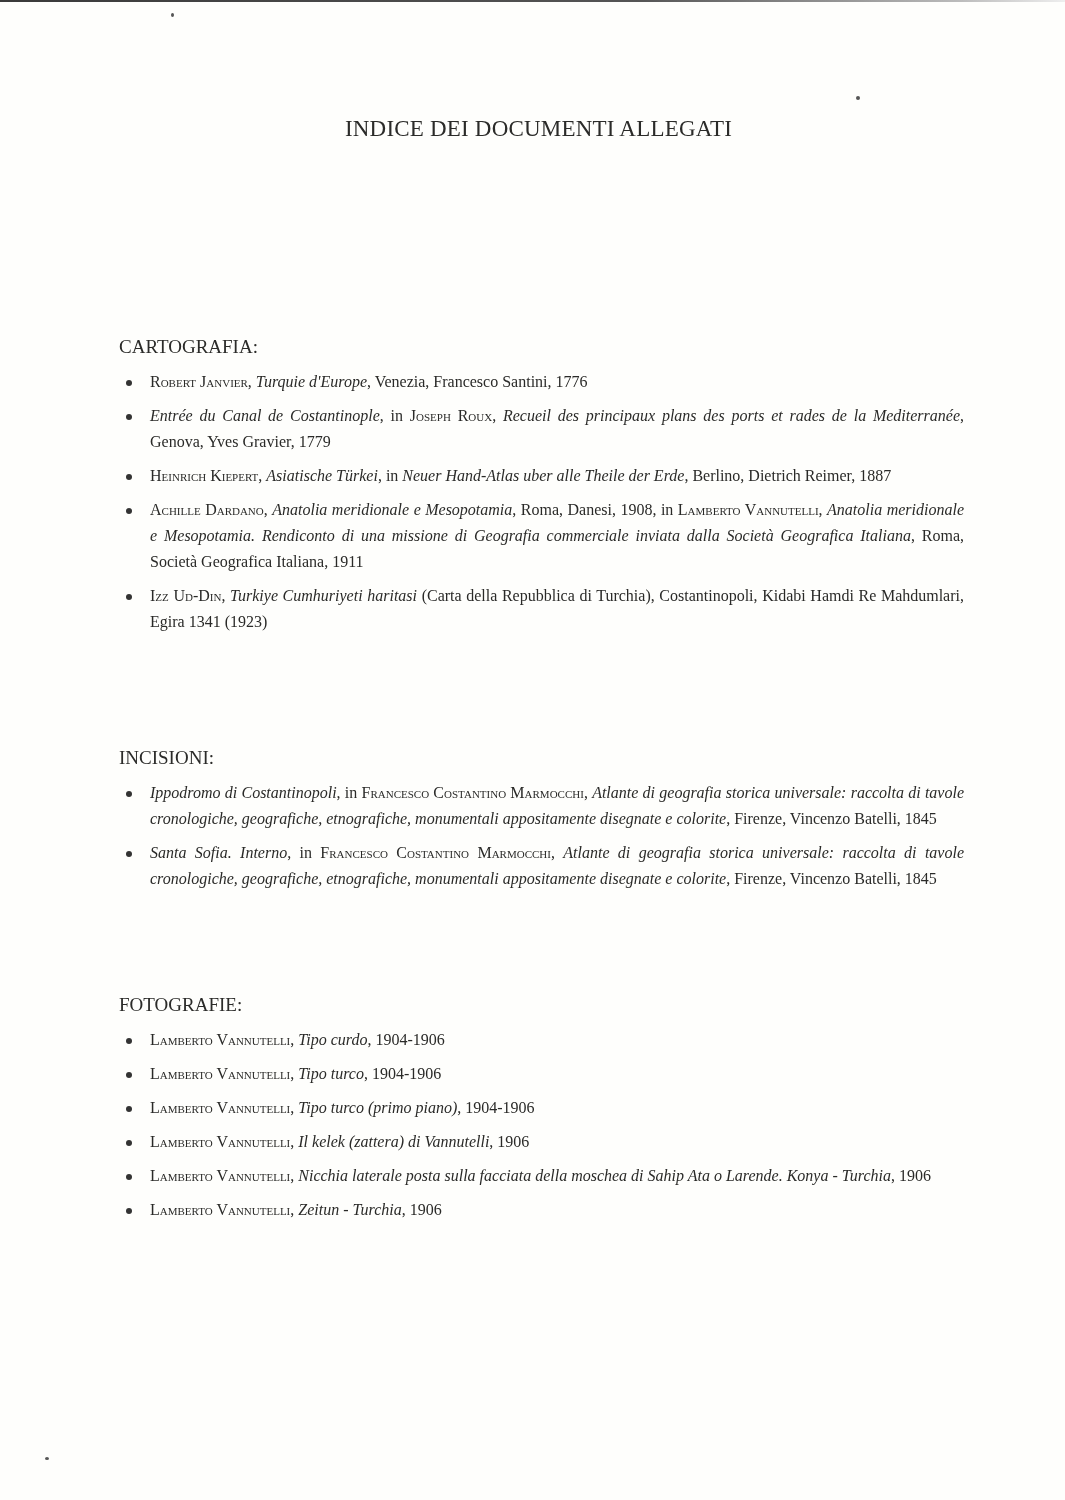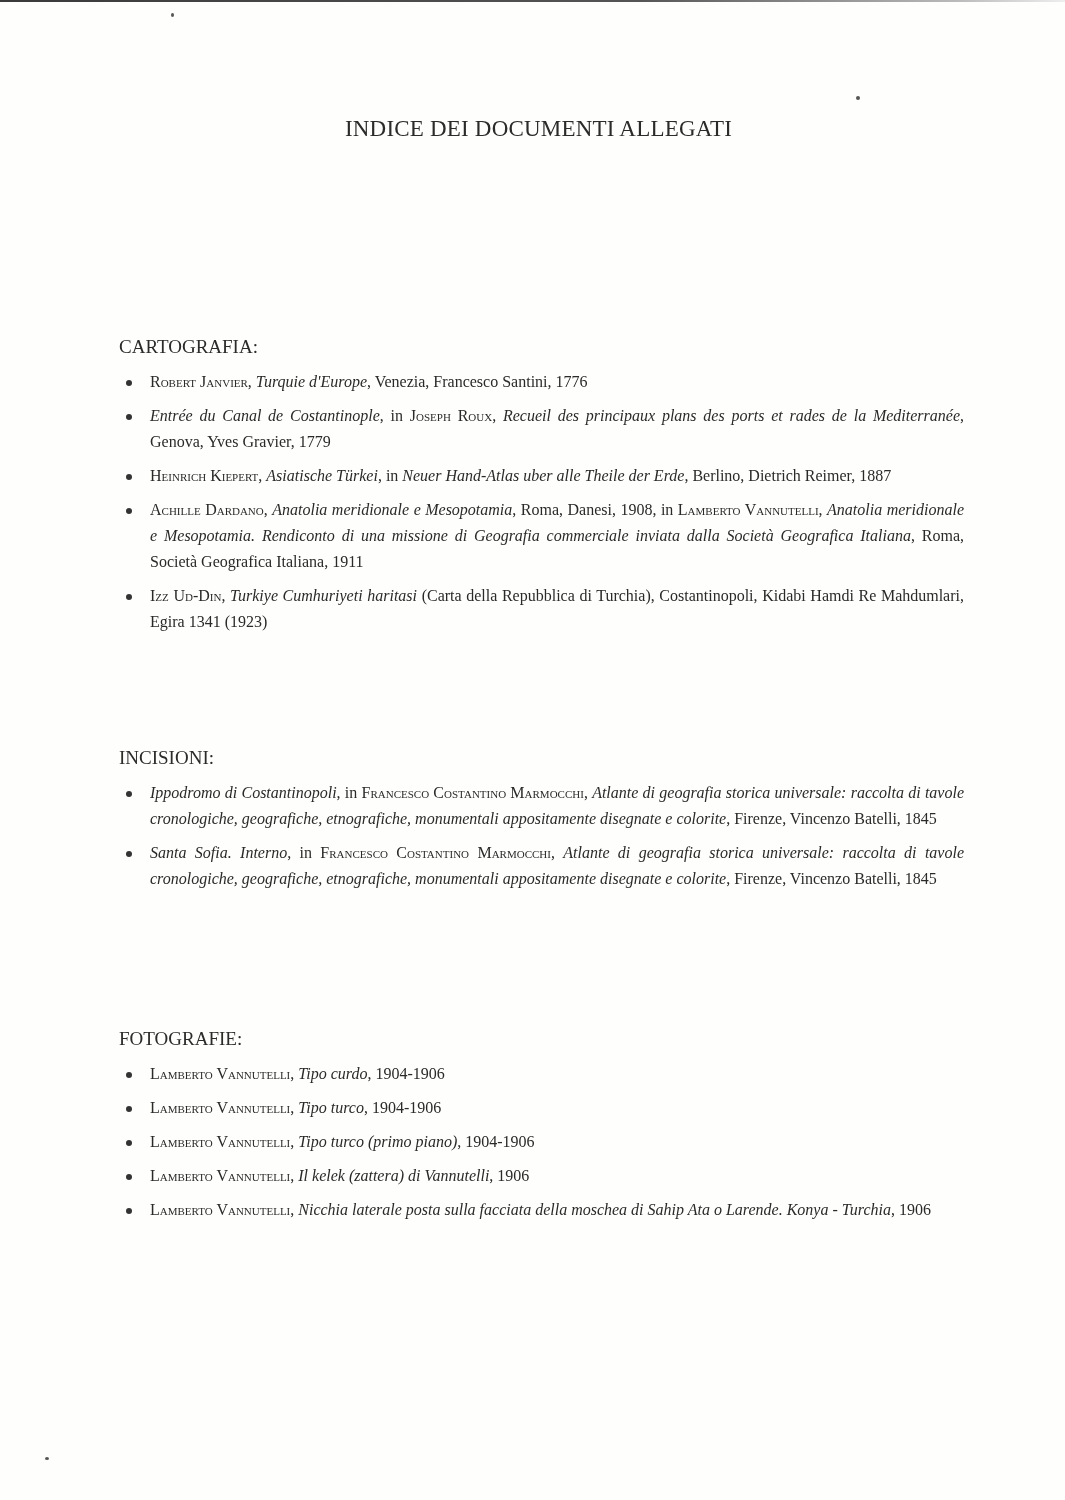--- a/index.html
+++ b/index.html
@@ -60,22 +60,23 @@
 </div>
 
 <div class="section" style="top:746px;">
   <div class="section-heading">INCISIONI:</div>
   <ul class="items">
     <li class="item"><span class="it">Ippodromo di Costantinopoli</span><span>, in </span><span class="sc">Francesco Costantino Marmocchi</span><span>, </span><span class="it">Atlante di geografia storica universale: raccolta di tavole cronologiche, geografiche, etnografiche, monumentali appositamente disegnate e colorite</span><span>, Firenze, Vincenzo Batelli, 1845</span></li>
     <li class="item"><span class="it">Santa Sofia. Interno</span><span>, in </span><span class="sc">Francesco Costantino Marmocchi</span><span>, </span><span class="it">Atlante di geografia storica universale: raccolta di tavole cronologiche, geografiche, etnografiche, monumentali appositamente disegnate e colorite</span><span>, Firenze, Vincenzo Batelli, 1845</span></li>
   </ul>
 </div>
 
-<div class="section" style="top:1027px;">
+<div class="section" style="top:993px;">
   <div class="section-heading">FOTOGRAFIE:</div>
   <ul class="items">
     <li class="item"><span class="sc">Lamberto Vannutelli</span><span>, </span><span class="it">Tipo curdo</span><span>, 1904-1906</span></li>
     <li class="item"><span class="sc">Lamberto Vannutelli</span><span>, </span><span class="it">Tipo turco</span><span>, 1904-1906</span></li>
     <li class="item"><span class="sc">Lamberto Vannutelli</span><span>, </span><span class="it">Tipo turco (primo piano)</span><span>, 1904-1906</span></li>
     <li class="item"><span class="sc">Lamberto Vannutelli</span><span>, </span><span class="it">Il kelek (zattera) di Vannutelli</span><span>, 1906</span></li>
     <li class="item"><span class="sc">Lamberto Vannutelli</span><span>, </span><span class="it">Nicchia laterale posta sulla facciata della moschea di Sahip Ata o Larende. Konya - Turchia</span><span>, 1906</span></li>
+    <li class="item"><span class="sc">Lamberto Vannutelli</span><span>, </span><span class="it">Zeitun - Turchia</span><span>, 1906</span></li>
   </ul>
 </div>
 
 </body></html>

